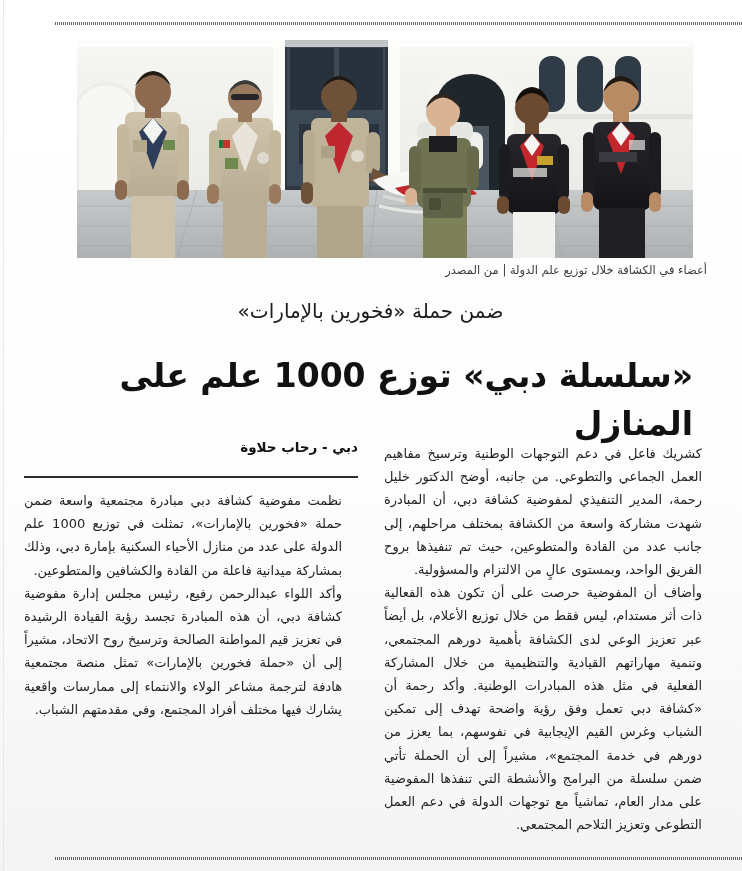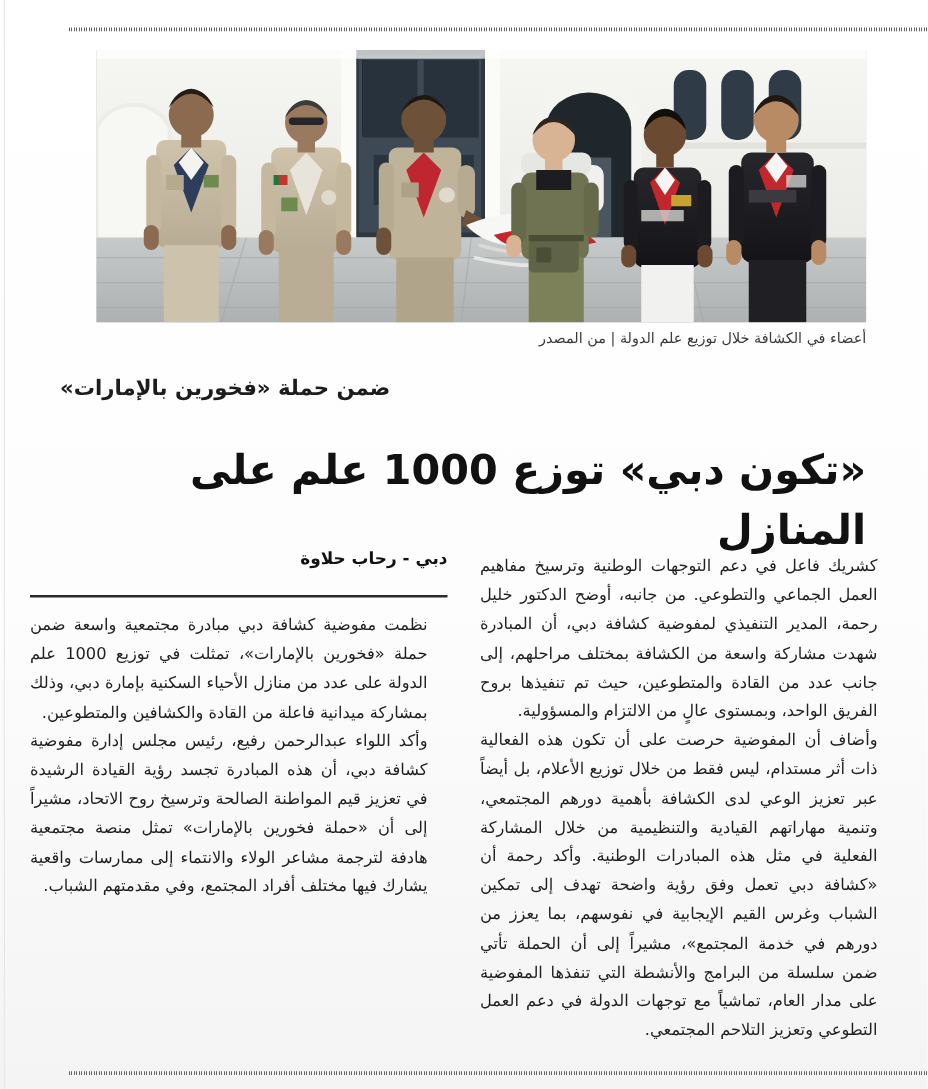--- a/index.html
+++ b/index.html
@@ -47,38 +47,38 @@
     height: 218px;
     overflow: hidden;
     background: #cfd3d6;
   }
   .photo-svg { display:block; width:100%; height:100%; }
 
   
   .caption {
     position: absolute;
     top: 262px;
-    right: 49px;
+    right: 35px;
     width: 645px;
     text-align: right;
     font-size: 11.5px;
     line-height: 16px;
     color: #3a3a3a;
     letter-spacing: 0;
   }
 
   
   .kicker {
     position: absolute;
     top: 298px;
     right: 49px;
     width: 645px;
-    text-align: left;
-    font-size: 17px;
-    font-weight: 700;
+    text-align: center;
+    font-size: 20px;
+    font-weight: 400;
     color: #1c1c1c;
     line-height: 26px;
   }
 
   
   .headline {
     position: absolute;
     top: 330px;
     right: 49px;
     width: 648px;
@@ -307,21 +307,21 @@
       <rect x="552" y="100" width="16" height="10" fill="#e6e6e3" opacity=".7"></rect>
       <rect x="522" y="112" width="38" height="10" fill="#3a3a40"></rect>
     </g>
   </svg>
 </div>
 
 <div class="caption">أعضاء في الكشافة خلال توزيع علم الدولة | من المصدر</div>
 
 <div class="kicker">ضمن حملة «فخورين بالإمارات»</div>
 
-<h1 class="headline">«تكون دبي» توزع 1000 علم على المنازل</h1>
+<h1 class="headline">«سلسلة دبي» توزع 1000 علم على المنازل</h1>
 
 <div class="columns">
 
   <div class="col col-left">
     <div class="body-text">
       <p>كشريك فاعل في دعم التوجهات الوطنية وترسيخ مفاهيم العمل الجماعي والتطوعي. من جانبه، أوضح الدكتور خليل رحمة، المدير التنفيذي لمفوضية كشافة دبي، أن المبادرة شهدت مشاركة واسعة من الكشافة بمختلف مراحلهم، إلى جانب عدد من القادة والمتطوعين، حيث تم تنفيذها بروح الفريق الواحد، وبمستوى عالٍ من الالتزام والمسؤولية.</p>
       <p>وأضاف أن المفوضية حرصت على أن تكون هذه الفعالية ذات أثر مستدام، ليس فقط من خلال توزيع الأعلام، بل أيضاً عبر تعزيز الوعي لدى الكشافة بأهمية دورهم المجتمعي، وتنمية مهاراتهم القيادية والتنظيمية من خلال المشاركة الفعلية في مثل هذه المبادرات الوطنية. وأكد رحمة أن «كشافة دبي تعمل وفق رؤية واضحة تهدف إلى تمكين الشباب وغرس القيم الإيجابية في نفوسهم، بما يعزز من دورهم في خدمة المجتمع»، مشيراً إلى أن الحملة تأتي ضمن سلسلة من البرامج والأنشطة التي تنفذها المفوضية على مدار العام، تماشياً مع توجهات الدولة في دعم العمل التطوعي وتعزيز التلاحم المجتمعي.</p>
     </div>
   </div>
 

